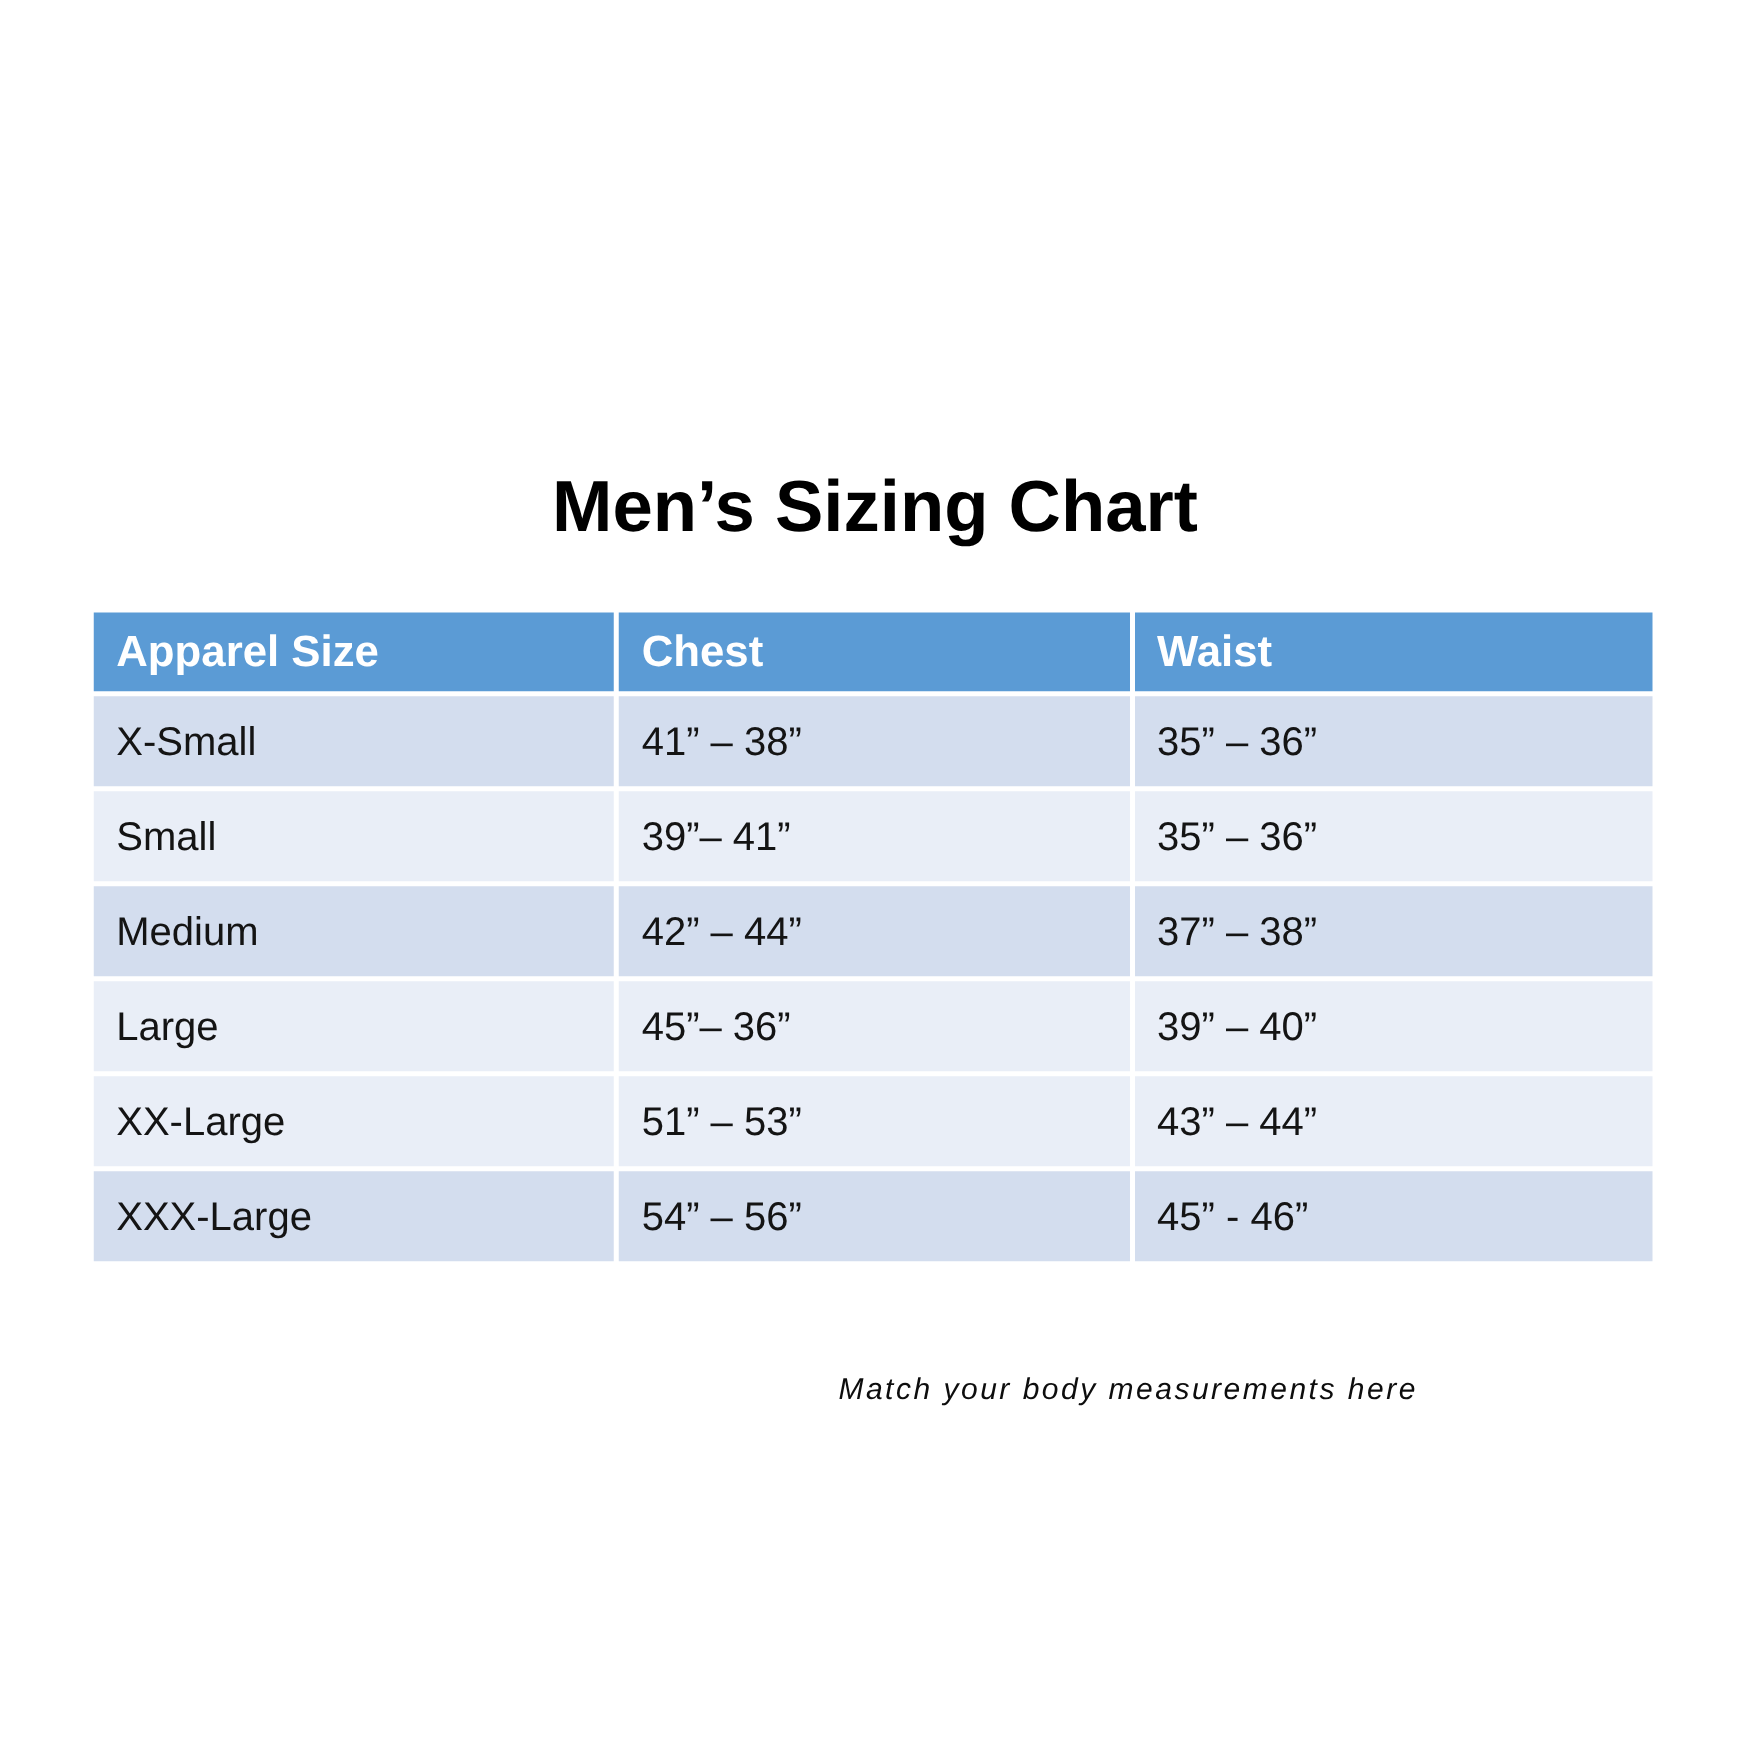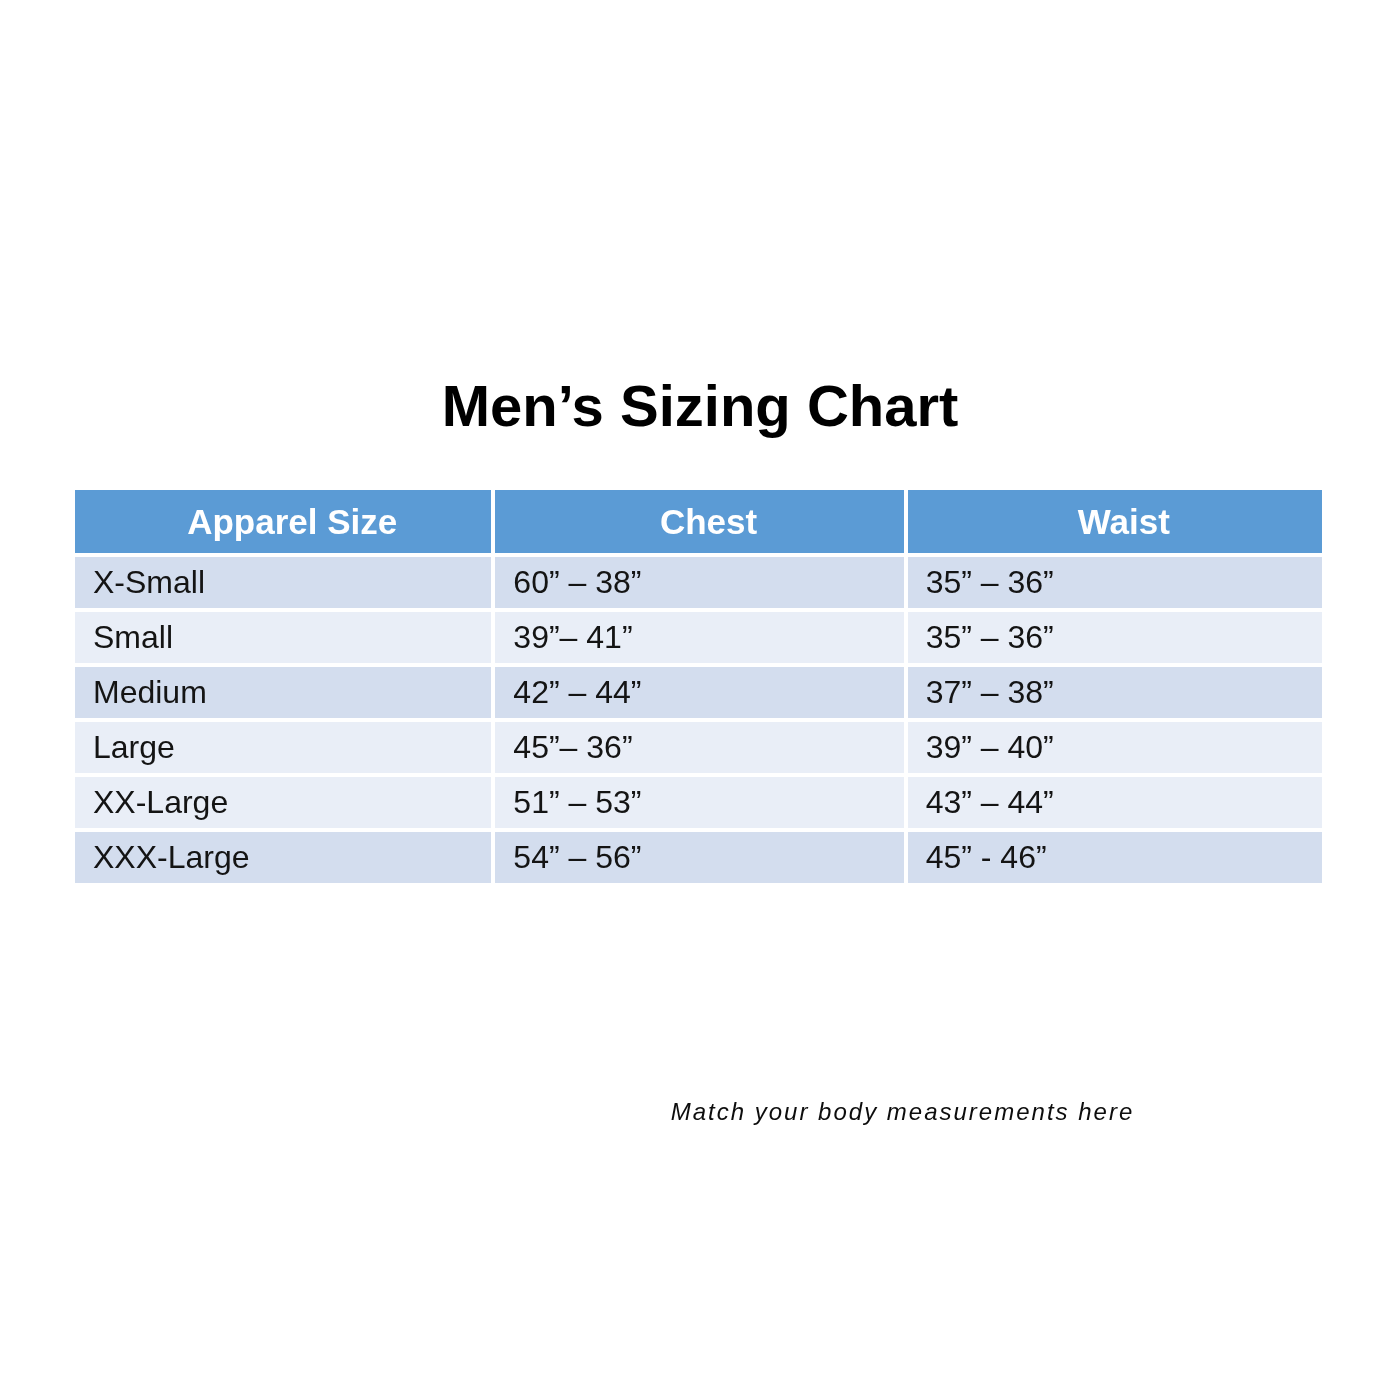--- a/index.html
+++ b/index.html
@@ -41,27 +41,26 @@
     text-align: left;
     white-space: nowrap;
     overflow: hidden;
   }
   table.sizing-table th {
     background: #5B9BD5;
     color: #ffffff;
     font-size: 35px;
     font-weight: bold;
     height: 63px;
-    text-align: center;
   }
   table.sizing-table td {
     font-size: 32px;
     font-weight: normal;
     color: #141414;
-    height: 51px;
+    height: 72px;
     margin-top: 28px;
   }
   table.sizing-table tr.row-odd td  { background: #D3DDEE; }
   table.sizing-table tr.row-even td { background: #E9EEF7; }
   .caption {
     position: absolute;
     top: 1098px;
     left: 480px;
     width: 845px;
     text-align: center;
@@ -89,21 +88,21 @@
       <thead>
         <tr>
           <th>Apparel Size</th>
           <th>Chest</th>
           <th>Waist</th>
         </tr>
       </thead>
       <tbody>
         <tr class="row-odd">
           <td>X-Small</td>
-          <td>60” – 38”</td>
+          <td>41” – 38”</td>
           <td>35” – 36”</td>
         </tr>
         <tr class="row-even">
           <td>Small</td>
           <td>39”– 41”</td>
           <td>35” – 36”</td>
         </tr>
         <tr class="row-odd">
           <td>Medium</td>
           <td>42” – 44”</td>

